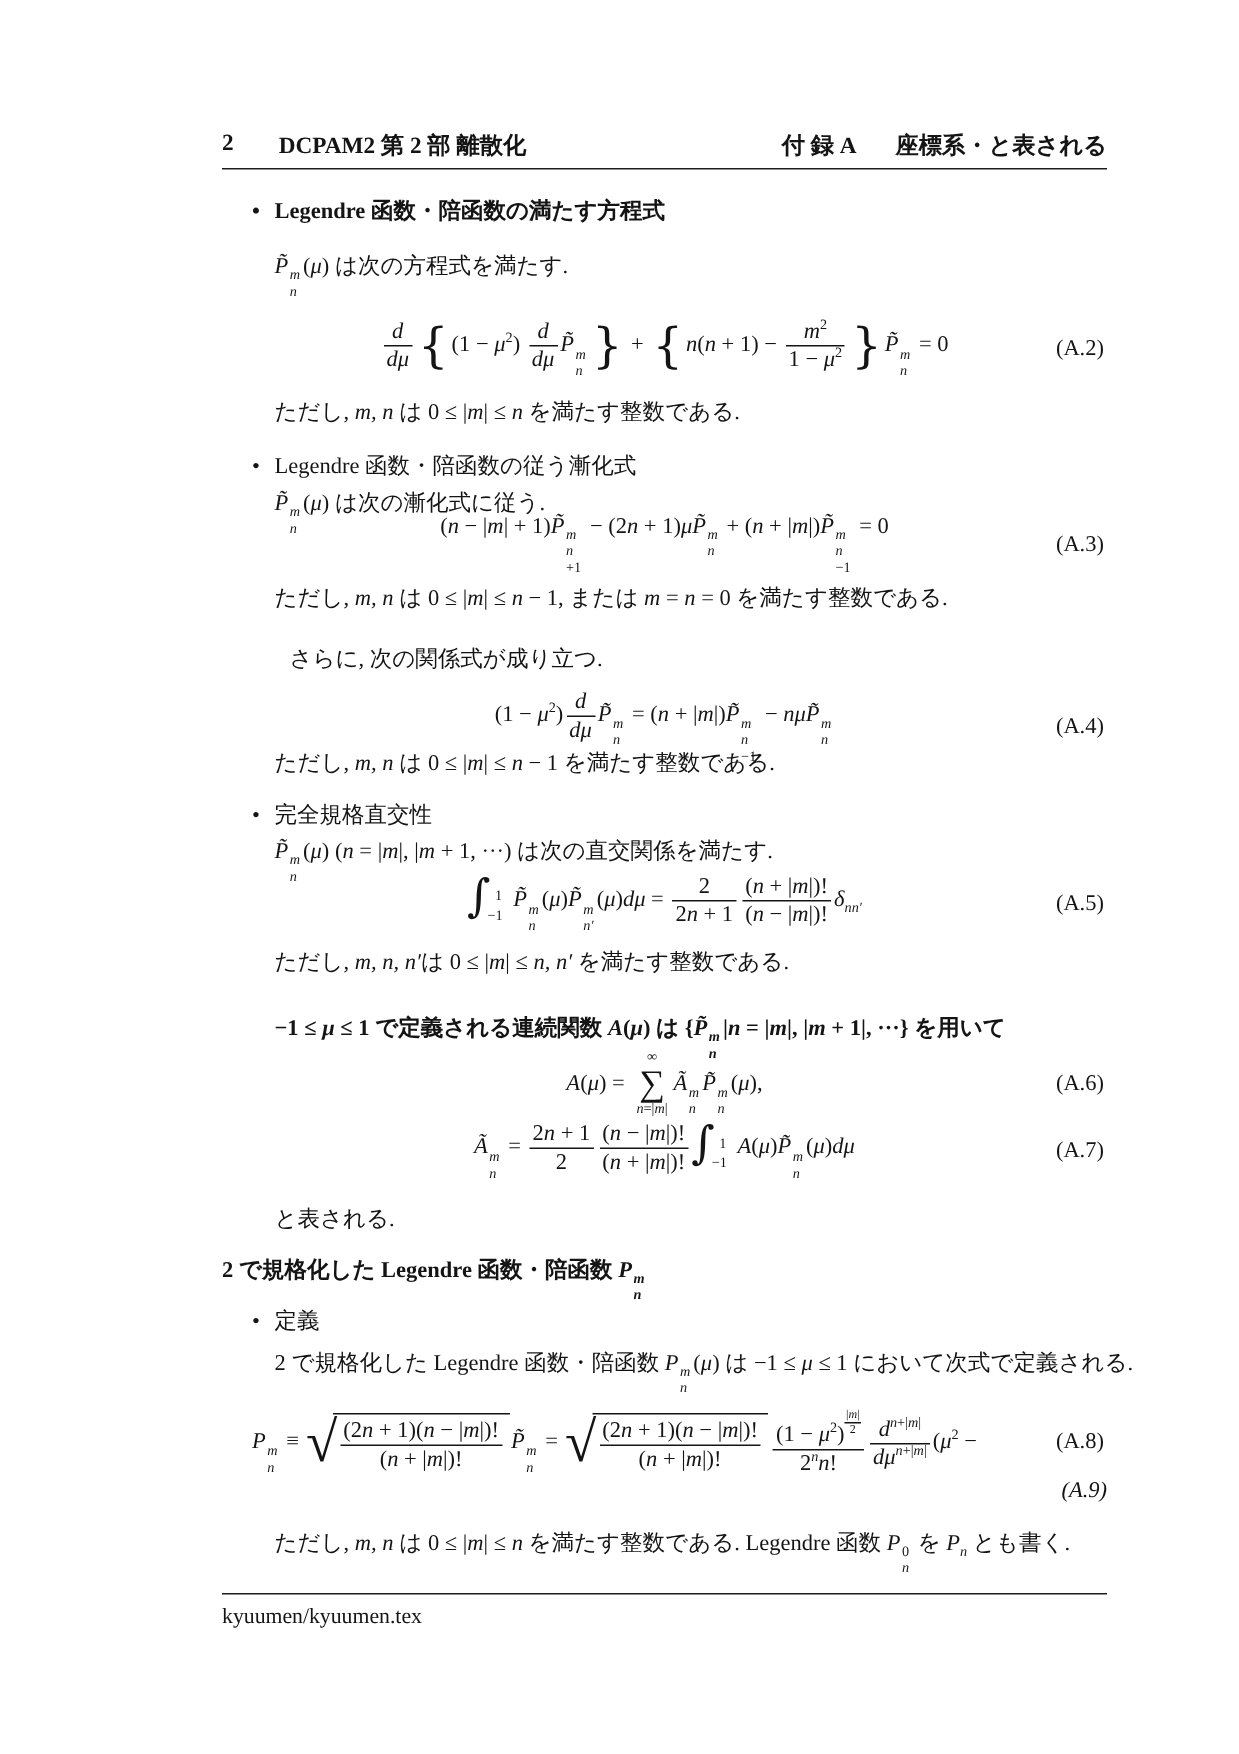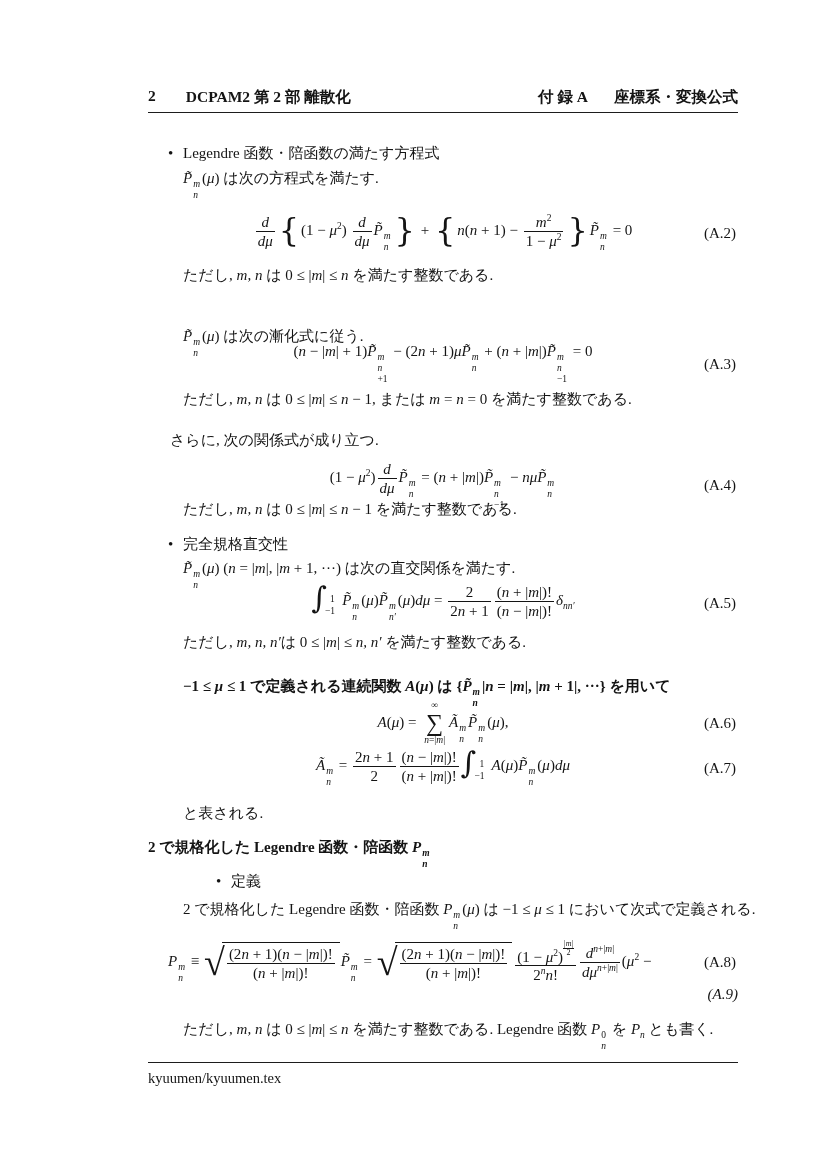--- a/index.html
+++ b/index.html
@@ -56,58 +56,59 @@
 
 <div class="page">
 
   <div class="header">
     <span class="hgroup">
       <span>2</span>
       <span class="hgap-l">DCPAM2 第 2 部 離散化</span>
     </span>
     <span class="hgroup">
       <span>付 録 A</span>
-      <span class="hgap-r">座標系・変換公式</span>
+      <span class="hgap-r">座標系・と表される</span>
     </span>
   </div>
   <div class="hline" style="top:112px;"></div>
 
-  <div class="tx bullet" style="left:183px;top:143px;">Legendre 函数・陪函数の満たす方程式</div>
+  <div class="tx bullet" style="left:183px;top:131px;font-weight:bold;">Legendre 函数・陪函数の満たす方程式</div>
   <div class="tx" style="left:183px;top:168px;"><i>P̃</i><span class="ss">
         <i>m</i>
         <i>n</i>
       </span>(<i>μ</i>) は次の方程式を満たす.</div>
 
   <div class="eq" style="top:206px;height:54px;">
     <span><span class="f"><span class="n"><i>d</i></span><span class="d"><i>dμ</i></span></span><span class="big">{</span>(1 − <i>μ</i><sup>2</sup>) <span class="f"><span class="n"><i>d</i></span><span class="d"><i>dμ</i></span></span><i>P̃</i><span class="ss">
           <i>m</i>
           <i>n</i>
         </span><span class="big">}</span> + <span class="big">{</span><i>n</i>(<i>n</i> + 1) − <span class="f"><span class="n"><i>m</i><sup>2</sup></span><span class="d">1 − <i>μ</i><sup>2</sup></span></span><span class="big">}</span><i>P̃</i><span class="ss">
           <i>m</i>
           <i>n</i>
         </span> = 0</span>
     <span class="lbl">(A.2)</span>
   </div>
   <div class="tx" style="left:183px;top:265px;">ただし, <i>m, n</i> は 0 ≤ |<i>m</i>| ≤ <i>n</i> を満たす整数である.</div>
 
+  <div class="tx bullet" style="left:183px;top:301px;">Legendre 函数・陪函数の従う漸化式</div>
   <div class="tx" style="left:183px;top:326px;"><i>P̃</i><span class="ss">
         <i>m</i>
         <i>n</i>
       </span>(<i>μ</i>) は次の漸化式に従う.</div>
 
   <div class="eq" style="top:350px;height:28px;">
     <span>(<i>n</i> − |<i>m</i>| + 1)<i>P̃</i><span class="ss"><i>m</i><i>n</i>+1</span> − (2<i>n</i> + 1)<i>μP̃</i><span class="ss">
           <i>m</i>
           <i>n</i>
         </span> + (<i>n</i> + |<i>m</i>|)<i>P̃</i><span class="ss"><i>m</i><i>n</i>−1</span> = 0</span>
     <span class="lbl">(A.3)</span>
   </div>
   <div class="tx" style="left:183px;top:389px;">ただし, <i>m, n</i> は 0 ≤ |<i>m</i>| ≤ <i>n</i> − 1, または <i>m</i> = <i>n</i> = 0 を満たす整数である.</div>
 
-  <div class="tx" style="left:170px;top:430px;">さらに, 次の関係式が成り立つ.</div>
+  <div class="tx" style="left:193px;top:430px;">さらに, 次の関係式が成り立つ.</div>
 
   <div class="eq" style="top:462px;height:46px;">
     <span>(1 − <i>μ</i><sup>2</sup>)<span class="f"><span class="n"><i>d</i></span><span class="d"><i>dμ</i></span></span><i>P̃</i><span class="ss">
           <i>m</i>
           <i>n</i>
         </span> = (<i>n</i> + |<i>m</i>|)<i>P̃</i><span class="ss"><i>m</i><i>n</i>−1</span> − <i>nμP̃</i><span class="ss">
           <i>m</i>
           <i>n</i>
         </span></span>
     <span class="lbl">(A.4)</span>
@@ -167,21 +168,21 @@
         </span>(<i>μ</i>)<i>dμ</i></span>
     <span class="lbl">(A.7)</span>
   </div>
   <div class="tx" style="left:183px;top:803px;">と表される.</div>
 
   <div class="tx bold" style="left:148px;top:837px;">2 で規格化した Legendre 函数・陪函数 <i>P</i><span class="ss">
         <i>m</i>
         <i>n</i>
       </span></div>
 
-  <div class="tx bullet" style="left:183px;top:871px;margin-left:48px;">定義</div>
+  <div class="tx bullet" style="left:183px;top:871px;">定義</div>
   <div class="tx" style="left:183px;top:899px;">2 で規格化した Legendre 函数・陪函数 <i>P</i><span class="ss">
         <i>m</i>
         <i>n</i>
       </span>(<i>μ</i>) は −1 ≤ <i>μ</i> ≤ 1 において次式で定義される.</div>
 
   <div class="eq eq8" style="top:934px;height:56px;">
     <span><i>P</i><span class="ss">
           <i>m</i>
           <i>n</i>
         </span> ≡ <span class="sqrt">

